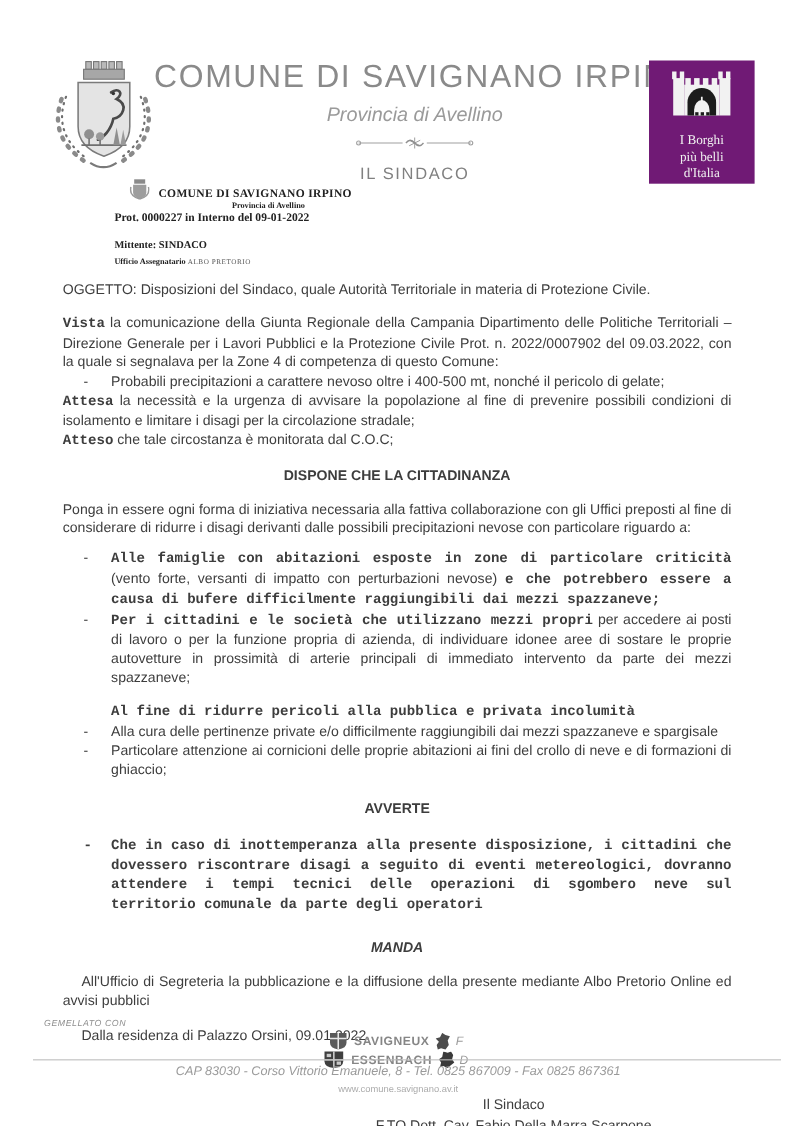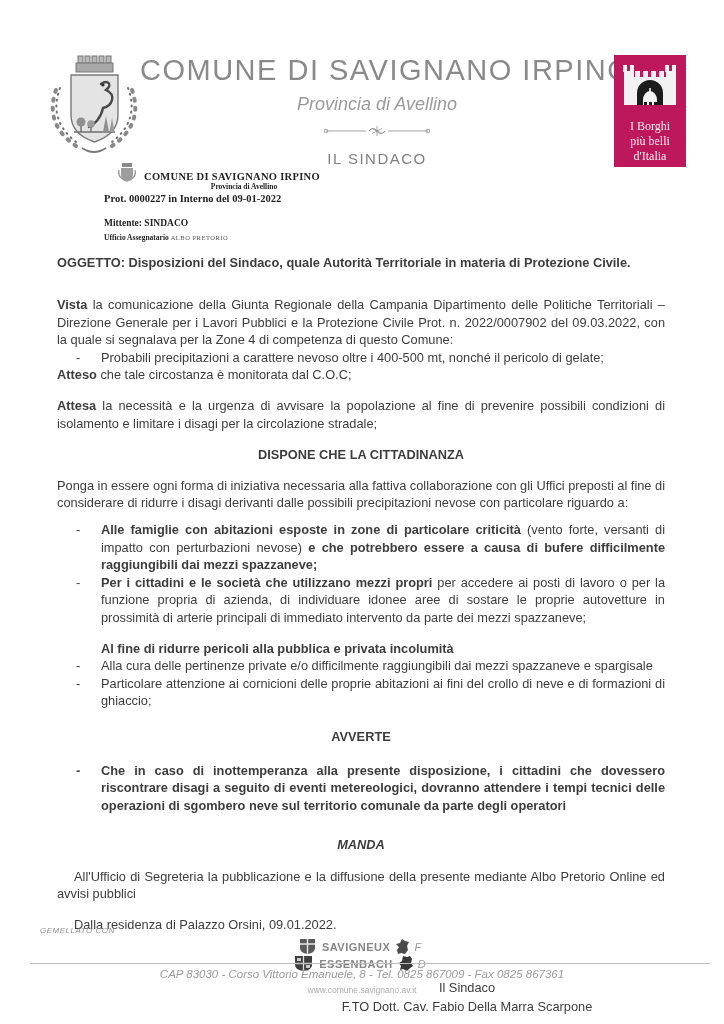--- a/index.html
+++ b/index.html
@@ -5,39 +5,39 @@
   html,body{margin:0;padding:0;background:#e9e9e9;}
   .page{position:relative;width:724px;height:1024px;background:#ffffff;margin:0 auto;
         font-family:"Liberation Sans",sans-serif;color:#3d3d3d;overflow:hidden;}
   
   .coa{position:absolute;left:40px;top:46px;width:108px;height:132px;}
   .title-block{position:absolute;left:140px;right:110px;top:54px;text-align:center;}
   .main-title{font-size:29px;color:#8a8a8a;letter-spacing:1.5px;font-weight:400;white-space:nowrap;}
   .sub-title{font-size:18px;color:#9a9a9a;font-style:italic;margin-top:7px;}
   .divider{margin-top:8px;}
   .office-title{font-size:15px;color:#808080;letter-spacing:1.5px;margin-top:9px;}
-  .badge{position:absolute;right:38px;top:55px;width:72px;height:112px;background:#be185d;
+  .badge{position:absolute;right:38px;top:55px;width:96px;height:112px;background:#701a75;
          text-align:center;}
   .badge-text{font-family:"Liberation Serif",serif;color:#f0f0f0;font-size:12px;line-height:15px;margin-top:4px;}
   
   .stamp{position:absolute;left:104px;top:162px;width:240px;font-family:"Liberation Serif",serif;
          color:#222;}
   .stamp-row1{display:flex;align-items:flex-end;}
   .stamp-crest{width:18px;height:20px;margin-right:8px;margin-left:14px;}
   .stamp-l1{font-weight:bold;font-size:10.5px;letter-spacing:.3px;}
   .stamp-l2{font-weight:bold;font-size:7.5px;text-align:center;margin-left:40px;}
   .stamp-l3{font-weight:bold;font-size:10.5px;margin-top:2px;}
   .stamp-mittente{font-weight:bold;font-size:9.5px;margin-top:14px;}
   .stamp-ufficio{font-weight:bold;font-size:7.5px;margin-top:5px;}
   .stamp-ufficio-val{font-weight:normal;font-size:6.5px;letter-spacing:.5px;color:#555;}
   
   .doc-body{position:absolute;left:57px;right:59px;top:254px;font-size:12.8px;line-height:17.4px;}
-  .subject{font-weight:bold;margin-bottom:25px;}
+  .subject{font-weight:normal;margin-bottom:13px;}
   .par{text-align:justify;margin:0;}
-  .b{font-weight:bold;}
+  .b{font-weight:bold;font-family:Liberation Mono, monospace;}
   .mb14{margin-bottom:14px;} .mb10{margin-bottom:10px;} .mb6{margin-bottom:6px;}
   .center-h{text-align:center;font-weight:bold;margin:14px 0 13px;}
   .lrow{display:flex;text-align:justify;}
   .lrow .mk{flex:none;width:25px;text-align:left;padding-left:19px;box-sizing:content-box;}
   .lrow .tx{flex:1;}
   .indent1{padding-left:44px;}
   .fli{text-indent:17px;}
   .sig{width:340px;margin:44px 28px 0 auto;text-align:center;line-height:19px;}
   
   .gemellato{position:absolute;left:40px;top:926px;font-size:8px;font-style:italic;color:#8f8f8f;letter-spacing:.5px;text-align:center;}
@@ -149,23 +149,23 @@
 
     <div class="subject">OGGETTO: Disposizioni del Sindaco, quale Autorità Territoriale in materia di Protezione Civile.</div>
 
     <p class="par"><span class="b">Vista</span><span> la comunicazione della Giunta Regionale della Campania Dipartimento delle Politiche Territoriali – Direzione Generale per i Lavori Pubblici e la Protezione Civile Prot. n. 2022/0007902 del 09.03.2022, con la quale si segnalava per la Zone 4 di competenza di questo Comune:</span></p>
 
     <div class="lrow">
       <span class="mk">-</span>
       <span class="tx">Probabili precipitazioni a carattere nevoso oltre i 400-500 mt, nonché il pericolo  di gelate;</span>
     </div>
 
+    <p class="par"><span class="b">Attesa</span><span> la necessità e la urgenza di avvisare la popolazione al fine di prevenire possibili condizioni di isolamento e limitare i disagi per la circolazione stradale;</span></p>
+
     <p class="par mb14"><span class="b">Atteso</span><span> che tale circostanza è monitorata dal C.O.C;</span></p>
-
-    <p class="par"><span class="b">Attesa</span><span> la necessità e la urgenza di avvisare la popolazione al fine di prevenire possibili condizioni di isolamento e limitare i disagi per la circolazione stradale;</span></p>
 
     <div class="center-h">DISPONE CHE LA CITTADINANZA</div>
 
     <p class="par mb10">Ponga in essere ogni forma di iniziativa necessaria alla fattiva collaborazione con gli Uffici preposti al fine di considerare di ridurre i disagi derivanti dalle possibili precipitazioni nevose con particolare riguardo a:</p>
 
     <div class="lrow">
       <span class="mk">-</span>
       <span class="tx"><span class="b">Alle famiglie con abitazioni esposte in zone di particolare criticità</span><span> (vento forte, versanti di impatto con perturbazioni nevose) </span><span class="b">e che potrebbero essere a causa di bufere difficilmente raggiungibili dai mezzi spazzaneve;</span></span>
     </div>
 

